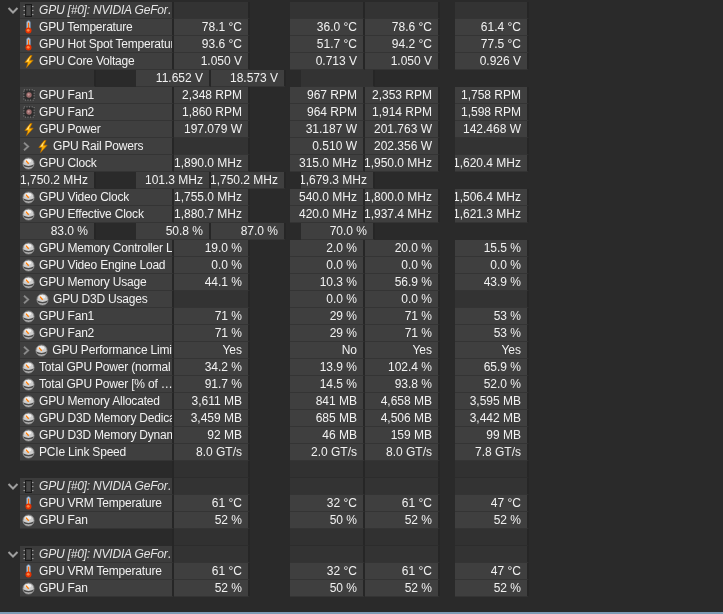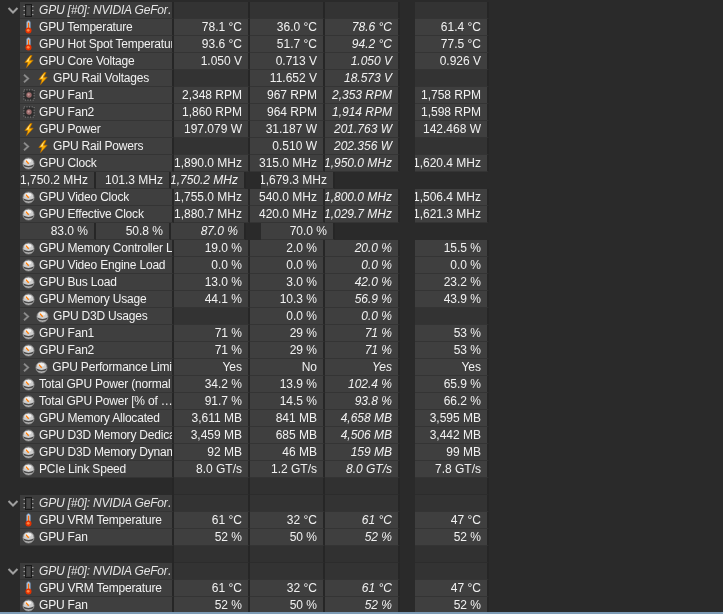--- a/index.html
+++ b/index.html
@@ -35,22 +35,22 @@
     background:#3f3f3f;
     display:flex;align-items:center;
     overflow:hidden;white-space:nowrap;
   }
   .label-cell{
     flex:0 0 154px;
     padding-left:2px;
     letter-spacing:-0.2px;
   }
   .val{ flex:0 0 76px; justify-content:flex-end; padding-right:6px; }
-  .val.c2{ flex:0 0 75px; }
-  .val.c3{ flex:0 0 75px;font-style:italic; }
+  .val.c2{ flex:0 0 75px;margin-left:40px; }
+  .val.c3{ flex:0 0 75px; }
   .val.c4{ flex:0 0 74px;margin-left:15px; }
   .val.empty{ background:#333333; }
   .row.header .val{ background:#333333; }
   .row.header .label-cell{ background:#3c3c3c; font-style:italic; color:#e4e4e4; }
   .row.gap .label-cell, .row.gap .gutter{ background:transparent; border-bottom:none; }
   .row.gap .label-cell{ border-right:2px solid #262626; }
   .row.gap .val{ background:#313131; border-bottom:1px solid #2c2c2c; }
   .icon{
     flex:0 0 auto;
     width:13px;height:14px;
@@ -150,34 +150,20 @@
         </span>
         <span class="lbl">GPU Core Voltage</span>
       </div>
       <div class="cell val c1">1.050 V</div>
       <div class="cell val c2">0.713 V</div>
       <div class="cell val c3">1.050 V</div>
       <div class="cell val c4">0.926 V</div>
     </div>
     <div class="row data">
       <div class="gutter"></div>
-      <div class="cell label-cell">
-        <span class="chev-right">
-          <svg width="8" height="11" viewBox="0 0 8 11">
-            <path d="M2 1.8 L6.2 5.5 L2 9.2" fill="none" stroke="#8a8a8a" stroke-width="1.8"></path>
-          </svg>
-        </span>
-        <span class="icon">
-          <svg width="12" height="13" viewBox="0 0 12 13">
-            <polygon points="7.2,0.5 1.8,7.4 4.9,7.4 3.6,12.6 10.2,5.2 6.6,5.2 9.1,0.5" fill="#ffb300" stroke="#b36a00" stroke-width="0.7"></polygon>
-            <polygon points="6.9,1.4 3.4,6.6 5.5,6.6" fill="#ffe08a"></polygon>
-          </svg>
-        </span>
-        <span class="lbl">GPU Rail Voltages</span>
-      </div>
       <div class="cell val c1 empty"></div>
       <div class="cell val c2">11.652 V</div>
       <div class="cell val c3">18.573 V</div>
       <div class="cell val c4 empty"></div>
     </div>
     <div class="row data">
       <div class="gutter"></div>
       <div class="cell label-cell">
         <span class="icon">
           <svg width="12" height="12" viewBox="0 0 12 12">
@@ -298,21 +284,21 @@
             <circle cx="6.5" cy="6.5" r="5.6" fill="#cdcdcd" stroke="#7e7e7e" stroke-width="0.9"></circle>
             <ellipse cx="6" cy="3.8" rx="3.4" ry="1.9" fill="#efefef"></ellipse>
             <path d="M1.6 7.6 Q6.5 10.4 11.4 7.6 L11 9.3 Q6.5 11.8 2 9.3 Z" fill="#4a4a4a"></path>
             <line x1="6.7" y1="6.8" x2="3.9" y2="3.6" stroke="#ff7a00" stroke-width="1.3"></line>
           </svg>
         </span>
         <span class="lbl">GPU Effective Clock</span>
       </div>
       <div class="cell val c1">1,880.7 MHz</div>
       <div class="cell val c2">420.0 MHz</div>
-      <div class="cell val c3">1,029.7 MHz</div>
+      <div class="cell val c3">1,937.4 MHz</div>
       <div class="cell val c4">1,621.3 MHz</div>
     </div>
     <div class="row data">
       <div class="gutter"></div>
       <div class="cell val c1">83.0 %</div>
       <div class="cell val c2">50.8 %</div>
       <div class="cell val c3">87.0 %</div>
       <div class="cell val c4">70.0 %</div>
     </div>
     <div class="row data">
@@ -355,38 +341,20 @@
       <div class="gutter"></div>
       <div class="cell label-cell">
         <span class="icon">
           <svg width="13" height="13" viewBox="0 0 13 13">
             <circle cx="6.5" cy="6.5" r="5.6" fill="#cdcdcd" stroke="#7e7e7e" stroke-width="0.9"></circle>
             <ellipse cx="6" cy="3.8" rx="3.4" ry="1.9" fill="#efefef"></ellipse>
             <path d="M1.6 7.6 Q6.5 10.4 11.4 7.6 L11 9.3 Q6.5 11.8 2 9.3 Z" fill="#4a4a4a"></path>
             <line x1="6.7" y1="6.8" x2="3.9" y2="3.6" stroke="#ff7a00" stroke-width="1.3"></line>
           </svg>
         </span>
-        <span class="lbl">GPU Bus Load</span>
-      </div>
-      <div class="cell val c1">13.0 %</div>
-      <div class="cell val c2">3.0 %</div>
-      <div class="cell val c3">42.0 %</div>
-      <div class="cell val c4">23.2 %</div>
-    </div>
-    <div class="row data">
-      <div class="gutter"></div>
-      <div class="cell label-cell">
-        <span class="icon">
-          <svg width="13" height="13" viewBox="0 0 13 13">
-            <circle cx="6.5" cy="6.5" r="5.6" fill="#cdcdcd" stroke="#7e7e7e" stroke-width="0.9"></circle>
-            <ellipse cx="6" cy="3.8" rx="3.4" ry="1.9" fill="#efefef"></ellipse>
-            <path d="M1.6 7.6 Q6.5 10.4 11.4 7.6 L11 9.3 Q6.5 11.8 2 9.3 Z" fill="#4a4a4a"></path>
-            <line x1="6.7" y1="6.8" x2="3.9" y2="3.6" stroke="#ff7a00" stroke-width="1.3"></line>
-          </svg>
-        </span>
         <span class="lbl">GPU Memory Usage</span>
       </div>
       <div class="cell val c1">44.1 %</div>
       <div class="cell val c2">10.3 %</div>
       <div class="cell val c3">56.9 %</div>
       <div class="cell val c4">43.9 %</div>
     </div>
     <div class="row data">
       <div class="gutter"></div>
       <div class="cell label-cell">
@@ -496,21 +464,21 @@
             <ellipse cx="6" cy="3.8" rx="3.4" ry="1.9" fill="#efefef"></ellipse>
             <path d="M1.6 7.6 Q6.5 10.4 11.4 7.6 L11 9.3 Q6.5 11.8 2 9.3 Z" fill="#4a4a4a"></path>
             <line x1="6.7" y1="6.8" x2="3.9" y2="3.6" stroke="#ff7a00" stroke-width="1.3"></line>
           </svg>
         </span>
         <span class="lbl">Total GPU Power [% of …</span>
       </div>
       <div class="cell val c1">91.7 %</div>
       <div class="cell val c2">14.5 %</div>
       <div class="cell val c3">93.8 %</div>
-      <div class="cell val c4">66.2 %</div>
+      <div class="cell val c4">52.0 %</div>
     </div>
     <div class="row data">
       <div class="gutter"></div>
       <div class="cell label-cell">
         <span class="icon">
           <svg width="13" height="13" viewBox="0 0 13 13">
             <circle cx="6.5" cy="6.5" r="5.6" fill="#cdcdcd" stroke="#7e7e7e" stroke-width="0.9"></circle>
             <ellipse cx="6" cy="3.8" rx="3.4" ry="1.9" fill="#efefef"></ellipse>
             <path d="M1.6 7.6 Q6.5 10.4 11.4 7.6 L11 9.3 Q6.5 11.8 2 9.3 Z" fill="#4a4a4a"></path>
             <line x1="6.7" y1="6.8" x2="3.9" y2="3.6" stroke="#ff7a00" stroke-width="1.3"></line>
@@ -566,21 +534,21 @@
           <svg width="13" height="13" viewBox="0 0 13 13">
             <circle cx="6.5" cy="6.5" r="5.6" fill="#cdcdcd" stroke="#7e7e7e" stroke-width="0.9"></circle>
             <ellipse cx="6" cy="3.8" rx="3.4" ry="1.9" fill="#efefef"></ellipse>
             <path d="M1.6 7.6 Q6.5 10.4 11.4 7.6 L11 9.3 Q6.5 11.8 2 9.3 Z" fill="#4a4a4a"></path>
             <line x1="6.7" y1="6.8" x2="3.9" y2="3.6" stroke="#ff7a00" stroke-width="1.3"></line>
           </svg>
         </span>
         <span class="lbl">PCIe Link Speed</span>
       </div>
       <div class="cell val c1">8.0 GT/s</div>
-      <div class="cell val c2">1.2 GT/s</div>
+      <div class="cell val c2">2.0 GT/s</div>
       <div class="cell val c3">8.0 GT/s</div>
       <div class="cell val c4">7.8 GT/s</div>
     </div>
     <div class="row gap">
       <div class="gutter"></div>
       <div class="cell label-cell"></div>
       <div class="cell val c1 empty"></div>
       <div class="cell val c2 empty"></div>
       <div class="cell val c3 empty"></div>
       <div class="cell val c4 empty"></div>

